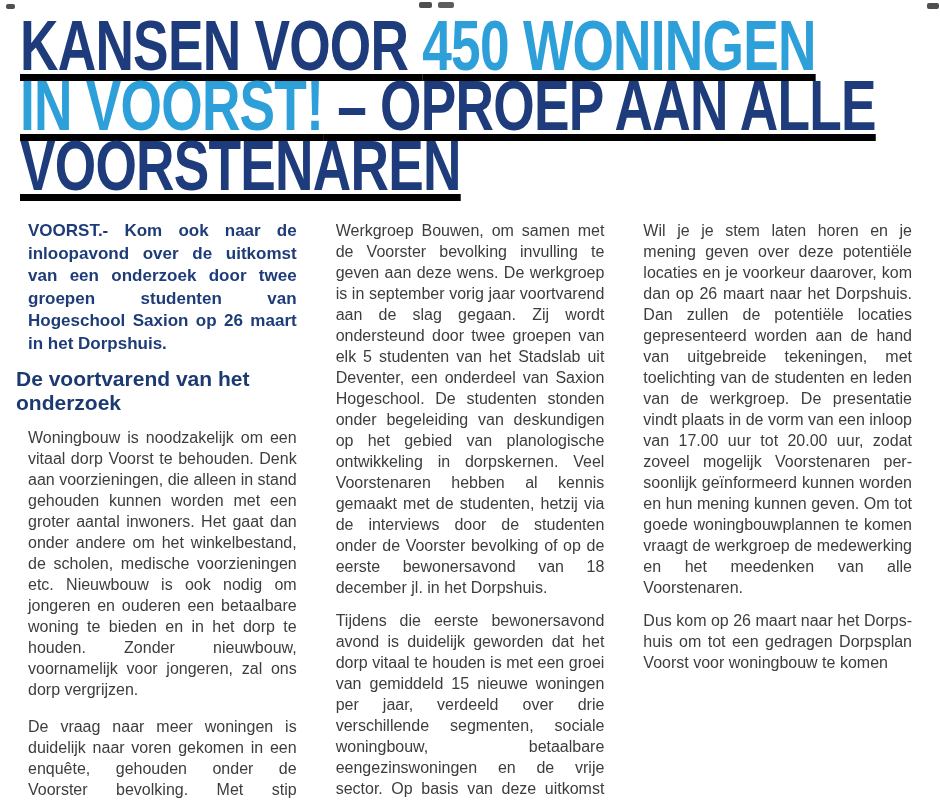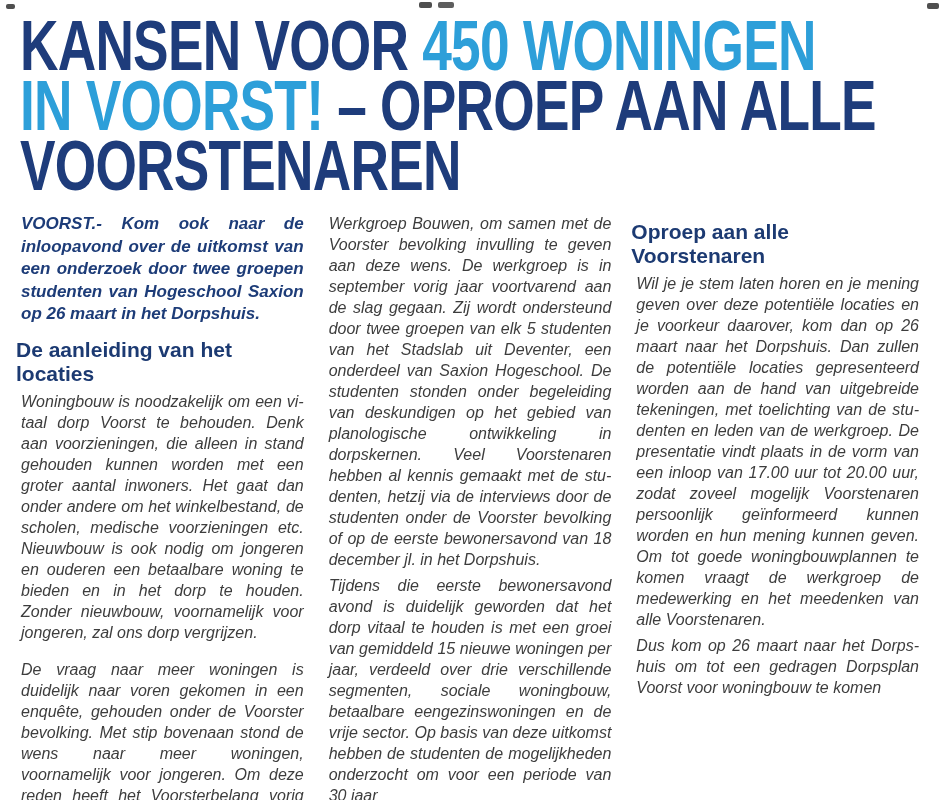--- a/index.html
+++ b/index.html
@@ -22,20 +22,21 @@
     background: #4f4f4f;
   }
   .af1 { left: 6px;   top: 4px; width: 9px;  height: 5px; }
   .af2 { left: 419px; top: 2px; width: 13px; height: 6px; }
   .af3 { left: 438px; top: 2px; width: 16px; height: 6px; background:#5e5e5e; }
   .af4 { left: 927px; top: 3px; width: 12px; height: 6px; }
 
   
   .headline-wrap {
     padding: 16px 0 0 20px;
+    text-decoration: underline;
   }
   .headline {
     margin: 0;
     transform: scaleX(0.75);
     transform-origin: 0 0;
     font-weight: bold;
     font-size: 71px;
     line-height: 60px;
     letter-spacing: -1px;
   }
@@ -46,27 +47,26 @@
   
   .columns {
     display: flex;
     gap: 15px;
     padding: 0 16px;
     margin-top: 12px;
   }
   .col { flex: 1 1 0; min-width: 0; }
 
   .col p {
-    margin: 5px;
+    margin: 12px;
     text-align: justify;
     color: #3d3d3d;
     font-size: 16px;
     line-height: 21px;
     hyphens: manual;
-    font-style: italic;
   }
   .col p.mt { margin-top: 16px; }
 
   .lead {
     font-weight: bold;
     color: #1d3c78 !important;
     font-size: 17px !important;
     line-height: 22.5px !important;
   }
 
@@ -94,30 +94,29 @@
       <div class="hl-line"><span class="navy">KANSEN VOOR </span><span class="blue">450 WONINGEN</span></div>
       <div class="hl-line"><span class="blue">IN VOORST!</span><span class="navy"> – OPROEP AAN ALLE</span></div>
       <div class="hl-line"><span class="navy">VOORSTENAREN</span></div>
     </h1>
   </div>
 
   <div class="columns">
 
     <div class="col">
       <p class="lead">VOORST.- Kom ook naar de inloop­avond over de uitkomst van een onderzoek door twee groepen stu­denten van Hogeschool Saxion op 26 maart in het Dorpshuis.</p>
-      <h2>De aanleiding van het locaties</h2>
+      <h2>De voortvarend van het onderzoek</h2>
       <p>Woningbouw is noodzakelijk om een vi­taal dorp Voorst te behouden. Denk aan voorzieningen, die alleen in stand gehou­den kunnen worden met een groter aan­tal inwoners. Het gaat dan onder andere om het winkelbestand, de scholen, me­dische voorzieningen etc. Nieuwbouw is ook nodig om jongeren en ouderen een betaalbare woning te bieden en in het dorp te houden. Zonder nieuwbouw, voornamelijk voor jongeren, zal ons dorp vergrijzen.</p>
       <p class="mt">De vraag naar meer woningen is duidelijk naar voren gekomen in een enquête, ge­houden onder de Voorster bevolking. Met stip bovenaan stond de wens naar meer woningen, voornamelijk voor jongeren. Om deze reden heeft het Voorsterbelang vorig jaar een werkgroep opgericht t.w.</p>
     </div>
 
     <div class="col">
       <p>Werkgroep Bouwen, om samen met de Voorster bevolking invulling te geven aan deze wens. De werkgroep is in septem­ber vorig jaar voortvarend aan de slag gegaan. Zij wordt ondersteund door twee groepen van elk 5 studenten van het Stadslab uit Deventer, een onderdeel van Saxion Hogeschool. De studenten ston­den onder begeleiding van deskundigen op het gebied van planologische ontwik­keling in dorpskernen. Veel Voorstenaren hebben al kennis gemaakt met de stu­denten, hetzij via de interviews door de studenten onder de Voorster bevolking of op de eerste bewonersavond van 18 december jl. in het Dorpshuis.</p>
       <p>Tijdens die eerste bewonersavond avond is duidelijk geworden dat het dorp vitaal te houden is met een groei van gemiddeld 15 nieuwe woningen per jaar, verdeeld over drie verschillende seg­menten, sociale woningbouw, betaalba­re eengezinswoningen en de vrije sector. Op basis van deze uitkomst hebben de studenten de mogelijkheden onder­zocht om voor een periode van 30 jaar</p>
     </div>
 
     <div class="col">
-      <h2>Oproep aan alle Voorstenaren</h2>
       <p>Wil je je stem laten horen en je mening geven over deze potentiële locaties en je voorkeur daarover, kom dan op 26 maart naar het Dorpshuis. Dan zullen de potentiële locaties gepresenteerd worden aan de hand van uitgebreide tekeningen, met toelichting van de stu­denten en leden van de werkgroep. De presentatie vindt plaats in de vorm van een inloop van 17.00 uur tot 20.00 uur, zodat zoveel mogelijk Voorstenaren per­soonlijk geïnformeerd kunnen worden en hun mening kunnen geven. Om tot goede woningbouwplannen te komen vraagt de werkgroep de medewerking en het meedenken van alle Voorstenaren.</p>
       <p>Dus kom op 26 maart naar het Dorps­huis om tot een gedragen Dorpsplan Voorst voor woningbouw te komen</p>
     </div>
 
   </div>
 </div>
 
 </body></html>

